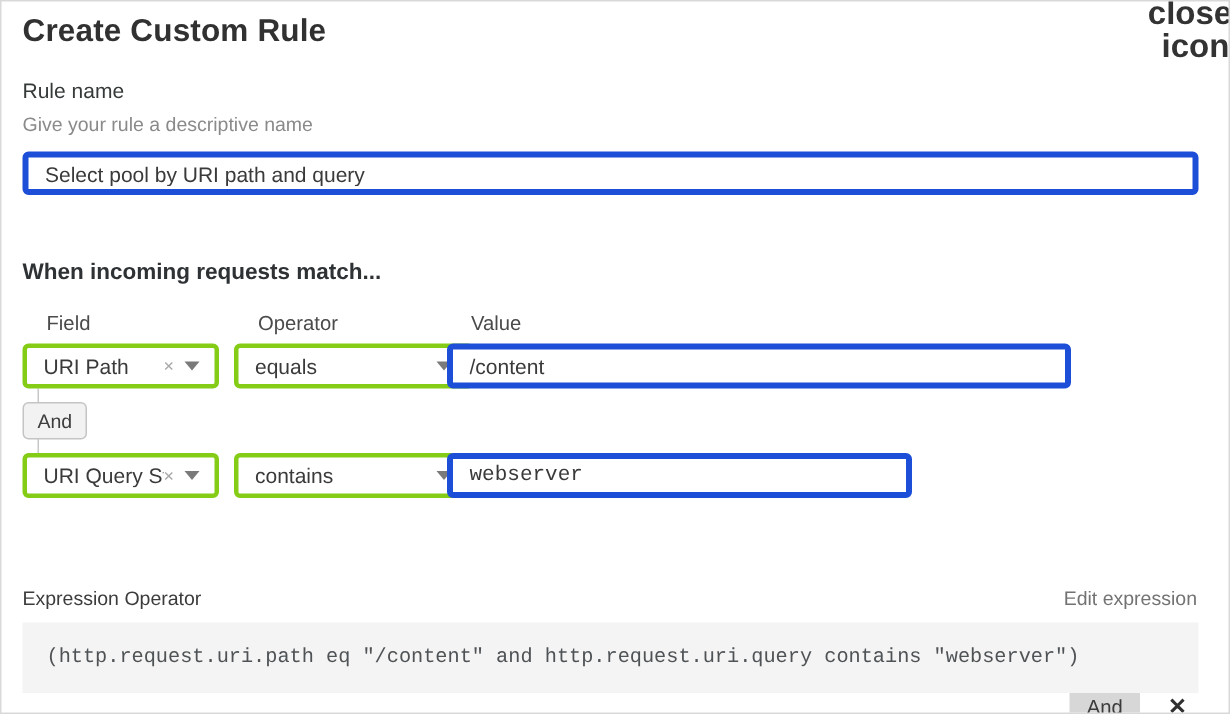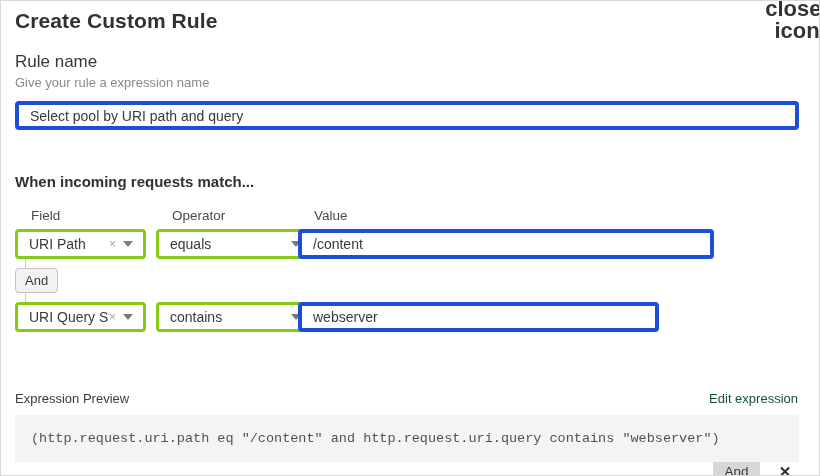--- a/index.html
+++ b/index.html
@@ -47,21 +47,21 @@
     font-weight: bold;
     line-height: 1;
     background: none;
     border: none;
     padding: 0;
   }
 
   
   .section-label {
     position: absolute;
-    font-size: 17px;
+    font-size: 14px;
     color: #36393a;
   }
   .rule-name-label { left: 14px; top: 51px; }
   .rule-name-help {
     position: absolute;
     left: 14px;
     top: 74px;
     font-size: 13px;
     color: #8a8a8a;
   }
@@ -161,21 +161,21 @@
     justify-content: space-between;
     padding-right: 10px;
   }
 
   .value-input {
     position: absolute;
     left: 297px;
     height: 30px;
   }
   .value-wide   { width: 416px; }
-  .value-narrow { width: 361px; }
+  .value-narrow { width: 310px; font-family: Liberation Mono, monospace; }
 
   
   .logic-btn {
     position: absolute;
     box-sizing: border-box;
     height: 28px;
     min-width: 47px;
     border: none;
     border-radius: 4px;
     background: #d7d7d7;
@@ -236,21 +236,21 @@
     left: 14px;
     top: 390px;
     font-size: 13px;
     color: #3c3c3c;
   }
   .edit-exp-link {
     position: absolute;
     right: 21px;
     top: 390px;
     font-size: 13px;
-    color: #14532d;
+    color: #737373;
     text-decoration: none;
     cursor: pointer;
   }
   .exp-box {
     position: absolute;
     left: 14px;
     top: 414px;
     width: 784px;
     height: 47px;
     box-sizing: border-box;
@@ -268,21 +268,21 @@
 </style>
 </head>
 <body>
 
 <div class="dialog">
 
   <div class="dlg-title">Create Custom Rule</div>
   <button class="close-btn">close-icon</button>
 
   <div class="section-label rule-name-label">Rule name</div>
-  <div class="rule-name-help">Give your rule a expression name</div>
+  <div class="rule-name-help">Give your rule a descriptive name</div>
   <input class="text-input rule-name-input" type="text" value="Select pool by URI path and query" style="">
 
   <div class="match-heading">When incoming requests match...</div>
   <div class="col-label col-field">Field</div>
   <div class="col-label col-operator">Operator</div>
   <div class="col-label col-value">Value</div>
 
   <div class="connector-line"></div>
   <div class="and-badge">And</div>
 
@@ -308,19 +308,19 @@
       <span class="caret"></span>
     </div>
     <div class="select-box op-select">
       <span>contains</span>
       <span class="caret"></span>
     </div>
     <input class="text-input value-input value-narrow" type="text" value="webserver" style="">
 
   </div>
 
-  <div class="exp-label">Expression Preview</div>
+  <div class="exp-label">Expression Operator</div>
   <a class="edit-exp-link">Edit expression</a>
   <div class="exp-box">
     <span class="exp-code">(http.request.uri.path eq "/content" and http.request.uri.query contains "webserver")</span>
   </div>
 
 </div>
 
 </body></html>

